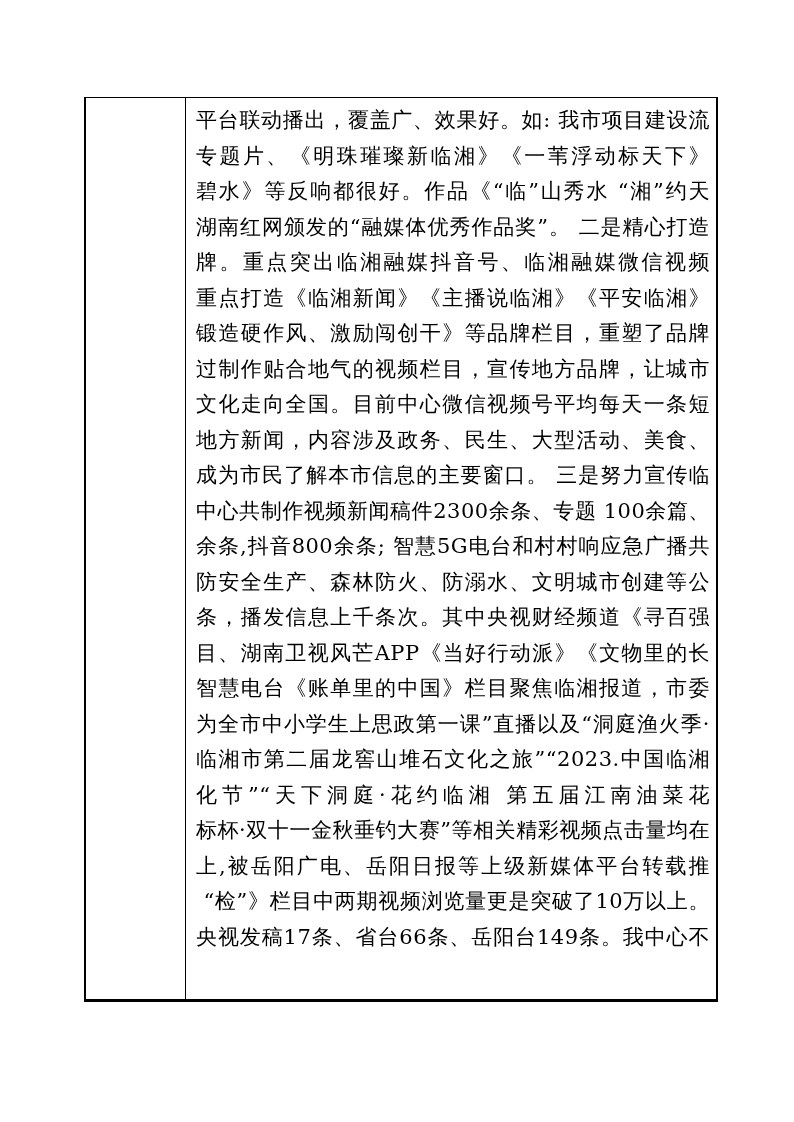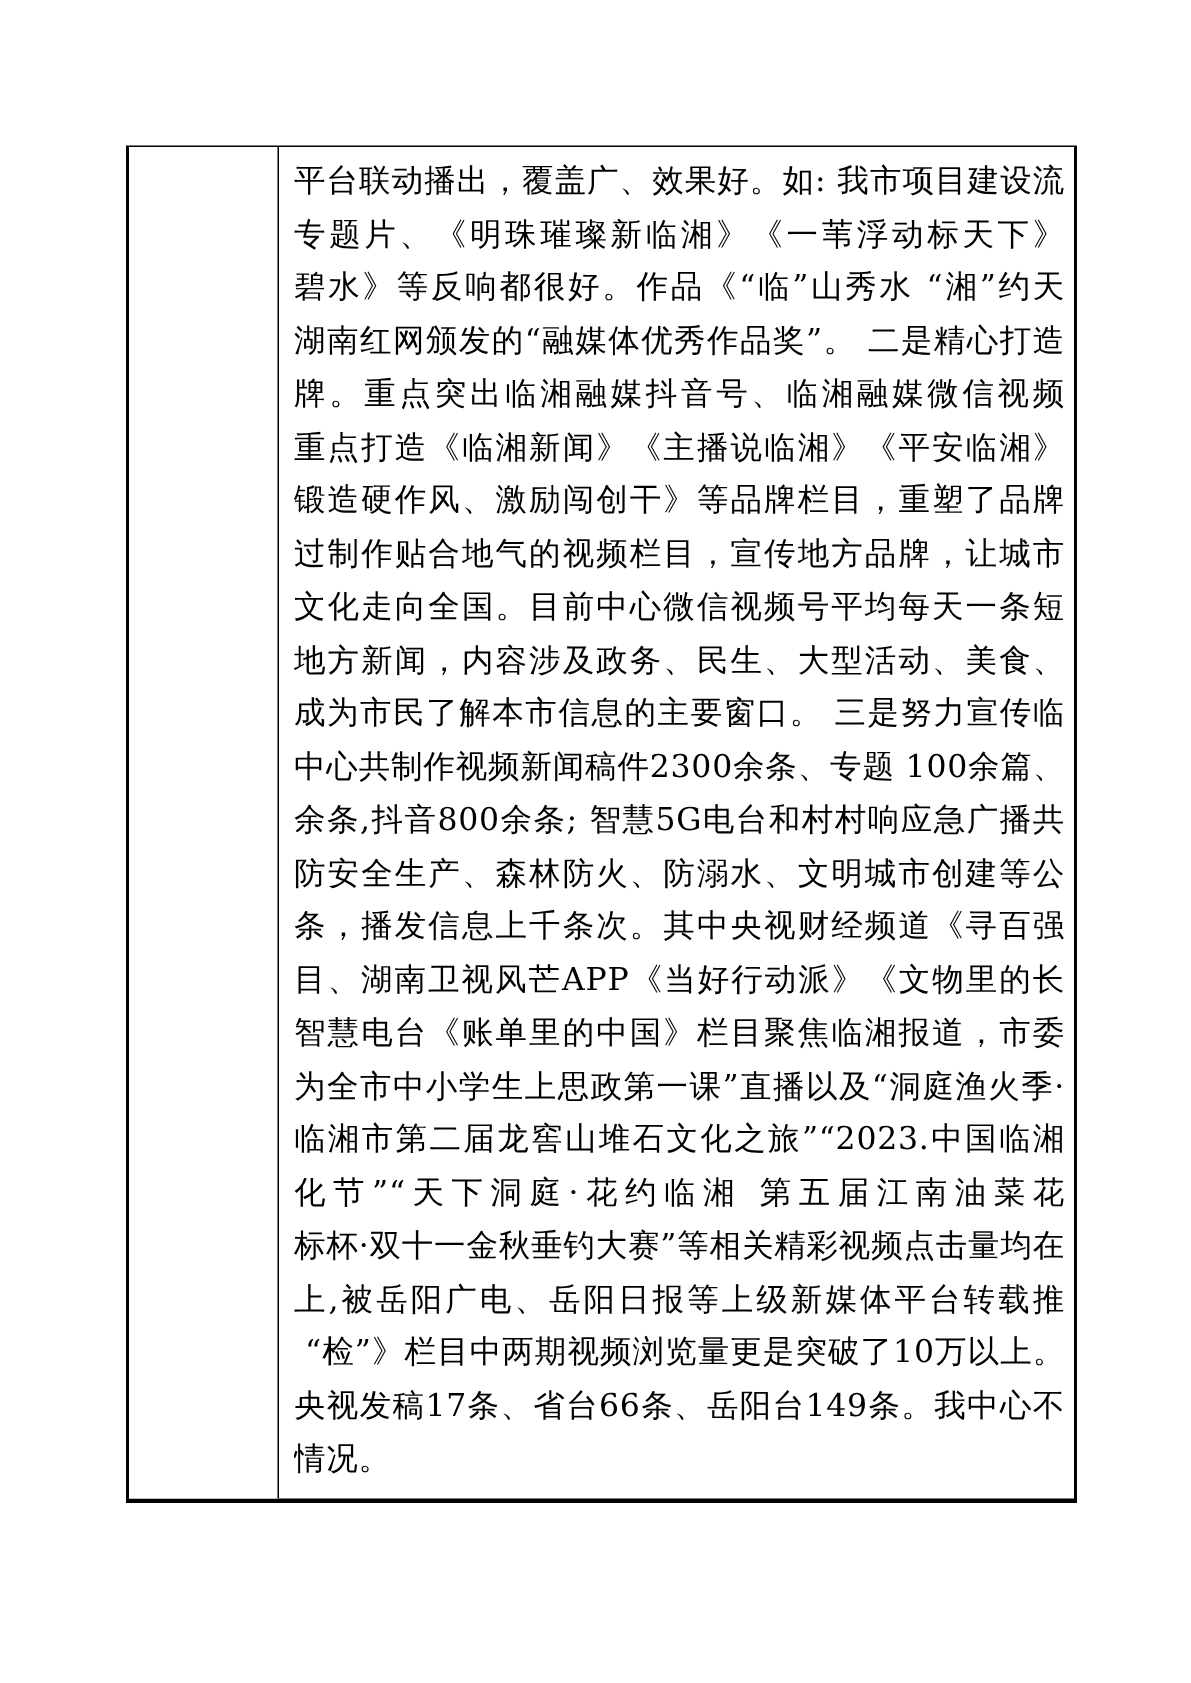--- a/index.html
+++ b/index.html
@@ -85,16 +85,15 @@
         <div class="text-line">条，播发信息上千条次。其中央视财经频道《寻百强看中国》栏</div>
         <div class="text-line">目、湖南卫视风芒APP《当好行动派》《文物里的长江》栏目、5G</div>
         <div class="text-line">智慧电台《账单里的中国》栏目聚焦临湘报道，市委书记王文华</div>
         <div class="text-line">为全市中小学生上思政第一课”直播以及“洞庭渔火季·秋之韵</div>
         <div class="text-line">临湘市第二届龙窖山堆石文化之旅”“2023.中国临湘首届浮标文</div>
         <div class="text-line">化节”“天下洞庭·花约临湘 第五届江南油菜花节”“2023临湘浮</div>
         <div class="text-line">标杯·双十一金秋垂钓大赛”等相关精彩视频点击量均在万次以</div>
         <div class="text-line">上,被岳阳广电、岳阳日报等上级新媒体平台转载推送。《你点我</div>
         <div class="text-line"> “检”》栏目中两期视频浏览量更是突破了10万以上。2023年在</div>
         <div class="text-line">央视发稿17条、省台66条、岳阳台149条。我中心不存在开办企业</div>
-        <div class="text-line last-line">情况。</div>
       </div>
   </div>
 </div>
 
 </body></html>

